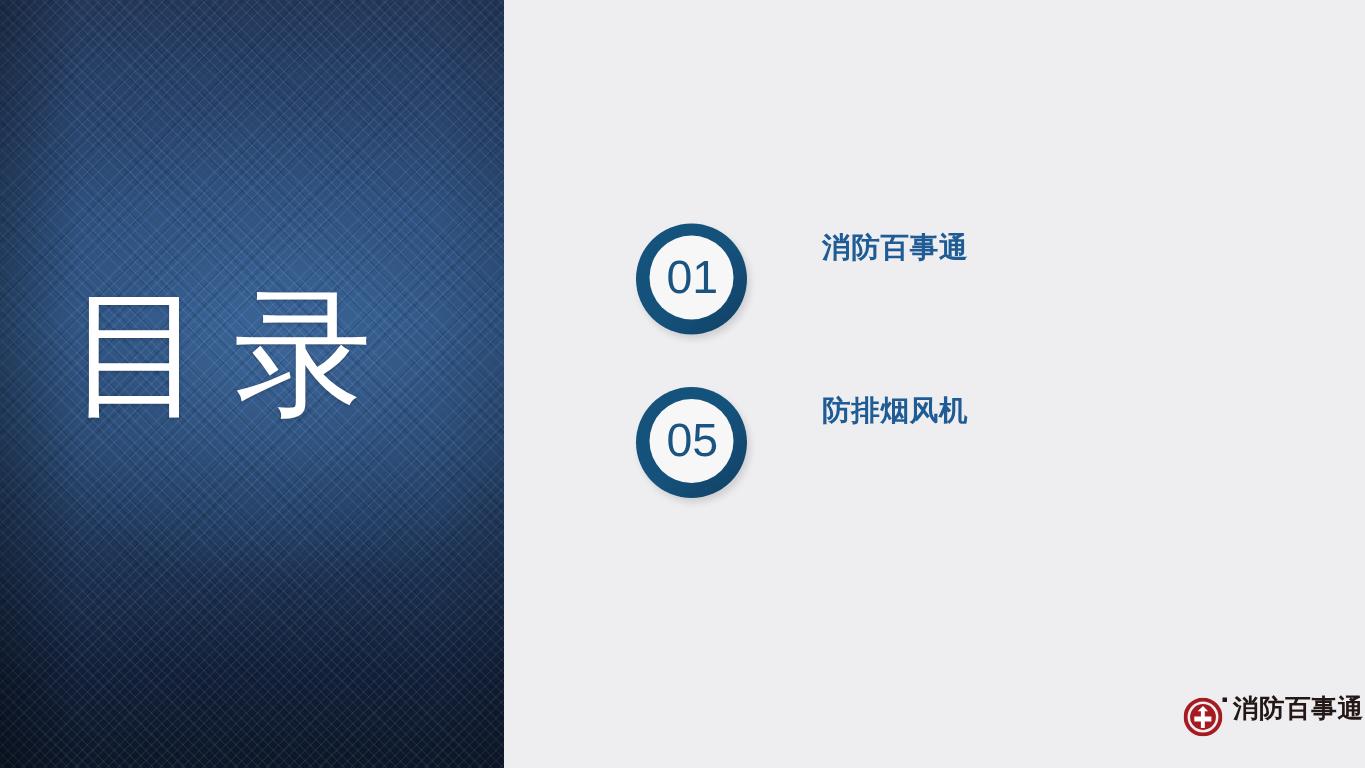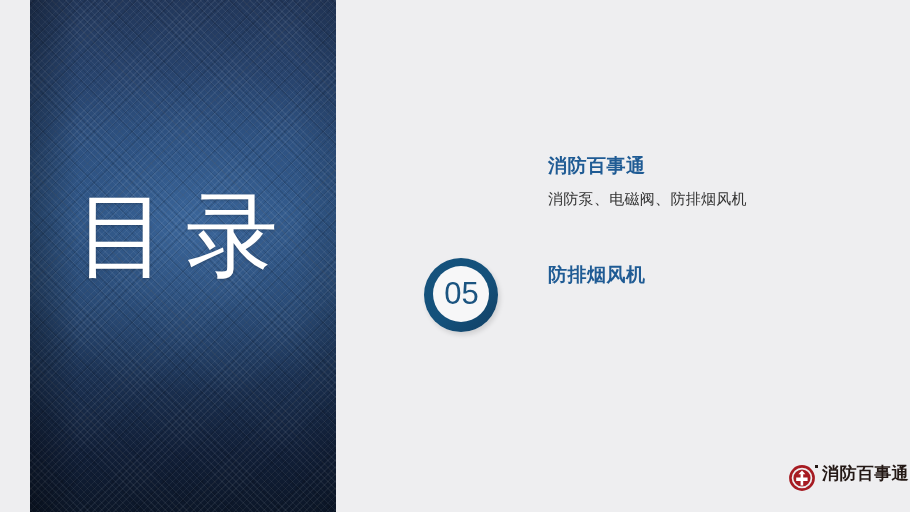--- a/index.html
+++ b/index.html
@@ -20,38 +20,37 @@
     height: 512px;
     background: #eeeef0;
     overflow: hidden;
   }
 
   
   .left-panel {
     position: absolute;
     left: 0;
     top: 0;
-    width: 306px;
+    width: 336px;
     height: 512px;
     background:
       radial-gradient(ellipse 260px 210px at 56% 45%,
          rgba(70,118,175,0.55) 0%,
          rgba(54,97,150,0.30) 42%,
          rgba(20,42,74,0.0) 78%),
       linear-gradient(180deg,
          #22375a 0%,
          #27426b 13%,
          #2c4e7c 28%,
          #2e5382 42%,
          #27466f 58%,
          #1b3152 74%,
          #111f38 88%,
          #0c1729 100%);
     overflow: hidden;
-    margin-left: 30px;
   }
   
   .left-panel .weave {
     position: absolute;
     inset: -20px;
     background-image:
       repeating-linear-gradient(45deg,
         rgba(255,255,255,0.055) 0px,
         rgba(255,255,255,0.055) 1px,
         rgba(0,0,0,0.0) 1px,
@@ -217,23 +216,27 @@
 
   <div class="left-panel">
     <div class="weave"></div>
     <div class="vignette"></div>
     <div class="panel-title">目录</div>
   </div>
 
   <div class="toc-list">
 
     <div class="toc-item">
+      <div class="badge">
+        <div class="ring"></div>
+        <div class="hole"></div>
+        <div class="num">01</div>
+      </div>
       <div class="toc-text">
         <div class="toc-title">消防百事通</div>
-        <div class="toc-sub">消防泵、电磁阀、防排烟风机</div>
       </div>
     </div>
 
     <div class="toc-item">
       <div class="badge">
         <div class="ring"></div>
         <div class="hole"></div>
         <div class="num">05</div>
       </div>
       <div class="toc-text">

